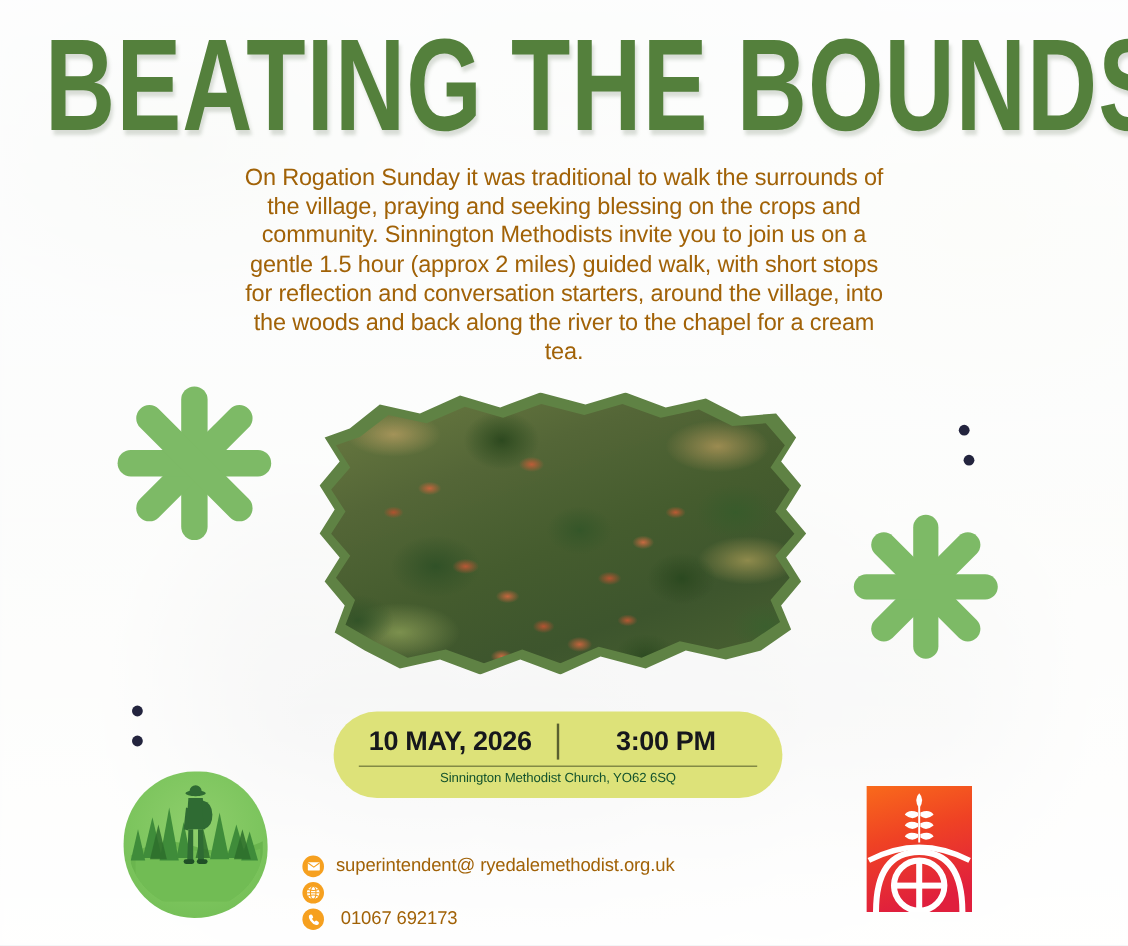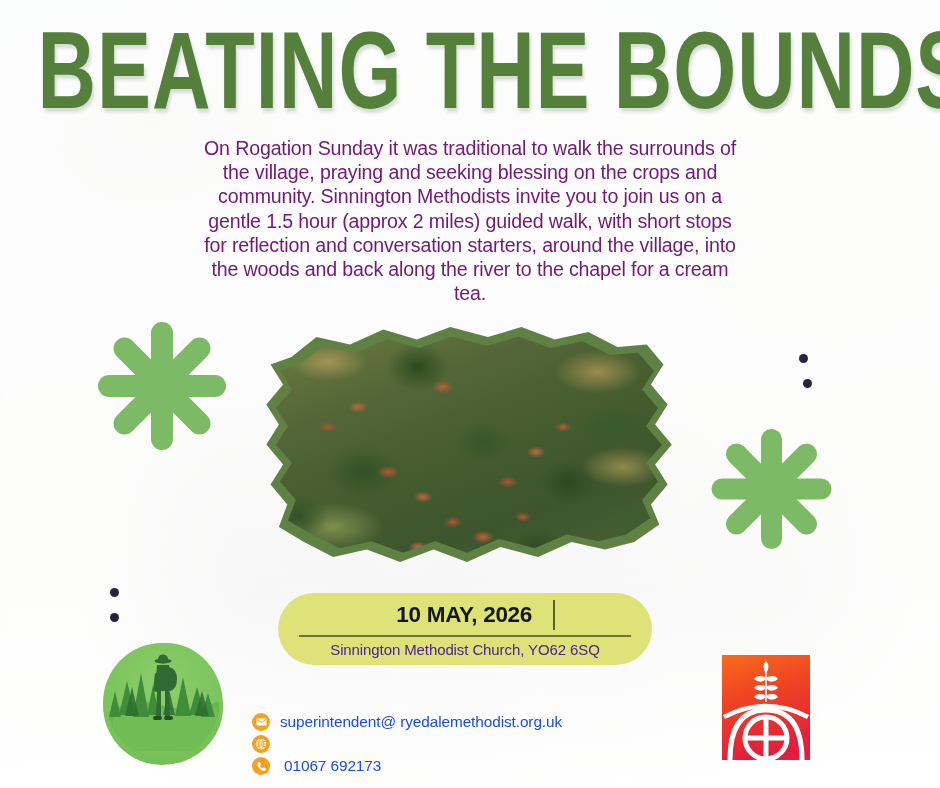--- a/index.html
+++ b/index.html
@@ -74,21 +74,21 @@
 
   
   .body-text {
     position: absolute;
     top: 136px;
     left: 204px;
     width: 532px;
     text-align: center;
     font-size: 19.6px;
     line-height: 24.2px;
-    color: #701a75;
+    color: #a16207;
     letter-spacing: -0.15px;
   }
 
   
   .asterisk { position: absolute; }
   .asterisk span {
     position: absolute;
     left: 50%;
     top: 50%;
     border-radius: 999px;
@@ -204,22 +204,22 @@
     height: 30px;
     background: #5a6030;
   }
   .banner-rule {
     width: 332px;
     height: 1.4px;
     background: #6d7438;
     margin: 5px 0 4px 0;
   }
   .banner-venue {
-    font-size: 15px;
-    color: #4c1d95;
+    font-size: 11px;
+    color: #14532d;
     letter-spacing: -0.1px;
     white-space: nowrap;
   }
 
   
   .wp-logo {
     position: absolute;
     left: 103px;
     top: 643px;
     width: 120px;
@@ -273,21 +273,21 @@
     height: 18px;
     border-radius: 50%;
     background: #f6a01f;
     display: flex;
     align-items: center;
     justify-content: center;
     flex: 0 0 auto;
   }
   .contact-text {
     font-size: 15.4px;
-    color: #1d4ed8;
+    color: #a16207;
     letter-spacing: -0.1px;
     white-space: nowrap;
   }
   .contact-row.indent .contact-text { padding-left: 4px; }
 </style>
 </head>
 <body>
 
 <div class="poster">
 
@@ -321,20 +321,21 @@
     <div class="photo-border blob-shape"></div>
     <div class="photo-clip blob-shape">
       <div class="photo-img"></div>
     </div>
   </div>
 
   <div class="banner">
     <div class="banner-top">
       <div class="banner-date">10 MAY, 2026</div>
       <div class="banner-sep"></div>
+      <div class="banner-time">3:00 PM</div>
     </div>
     <div class="banner-rule"></div>
     <div class="banner-venue">Sinnington Methodist Church, YO62 6SQ</div>
   </div>
 
   <div class="wp-logo">
     <div class="wp-circle"></div>
     <svg width="120" height="122" viewBox="0 0 120 122" style="position:absolute;inset:0;">
       <defs>
         <clipPath id="wpclip">

